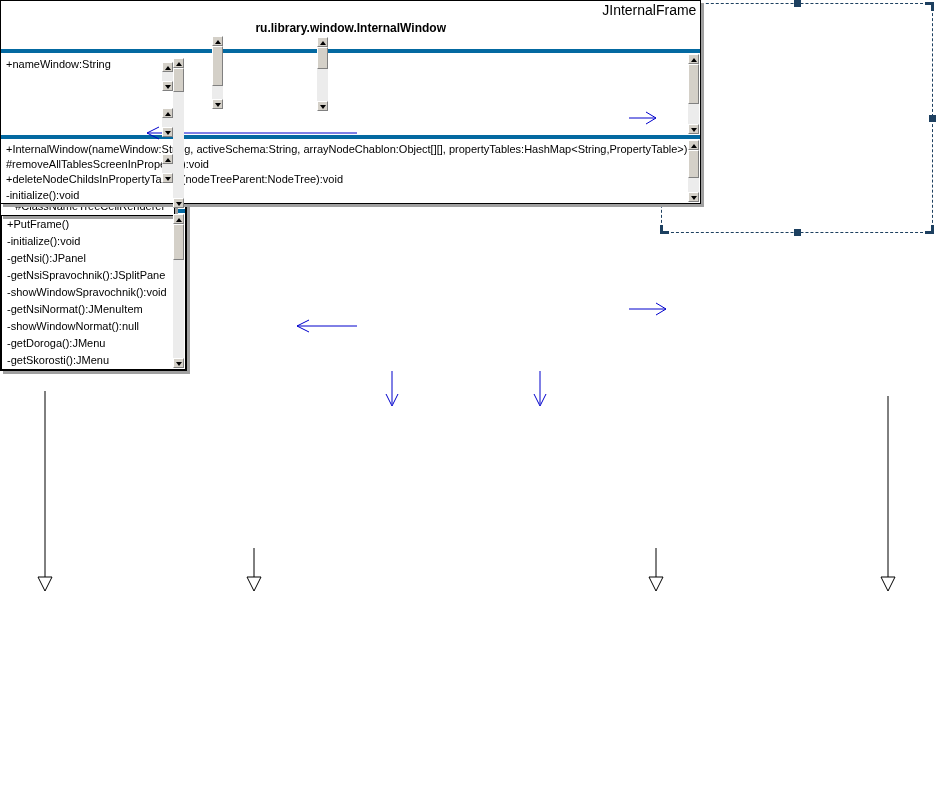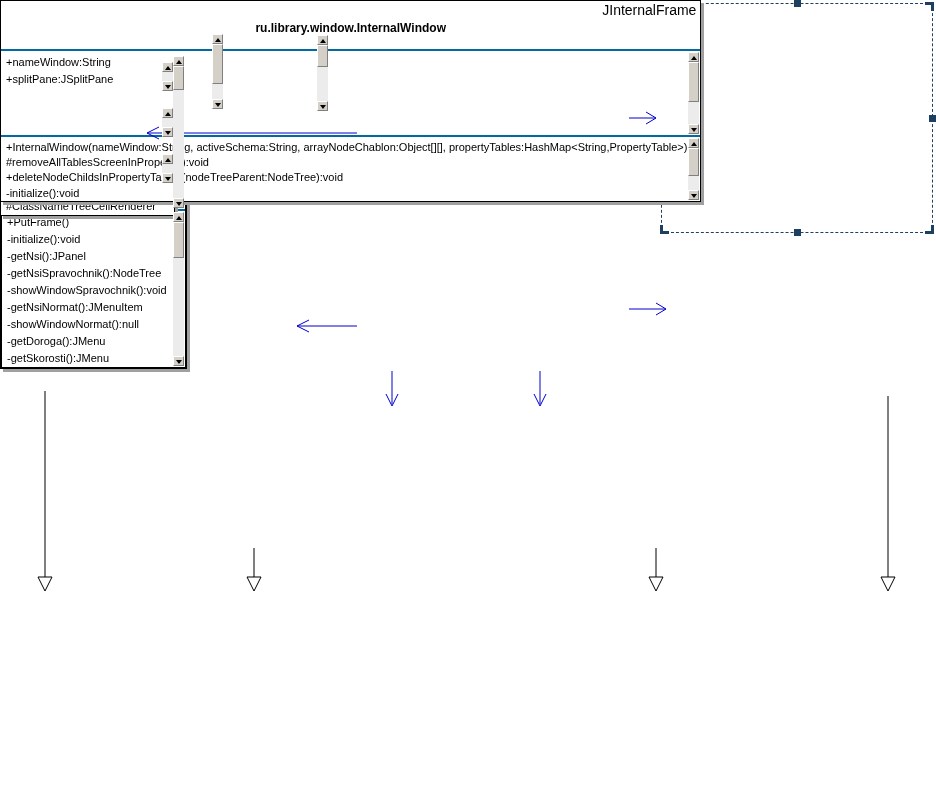--- a/index.html
+++ b/index.html
@@ -12,21 +12,21 @@
   
   .cls {
     position:absolute; background:#fff; border:1px solid #000;
     box-shadow:3px 3px 0 #a0a0a0; display:flex; flex-direction:column;
   }
   .cls.thick { border-width:2px; }
   .title { flex:0 0 auto; }
   .stereo { font-size:14px; text-align:right; padding:2px 4px 0 0; line-height:14px; }
   .cname { font-size:12px; font-weight:bold; text-align:center; line-height:18px; padding-top:2px; }
   .title.simple .cname { line-height:28px; padding-top:0; }
-  .comp { position:relative; border-top:2px solid #0369a1; overflow:hidden; }
+  .comp { position:relative; border-top:4px solid #0369a1; overflow:hidden; }
   .comp .rows { padding:3px 13px 0 5px; }
   .comp.nosb .rows { padding-right:3px; }
   .row { font-size:11px; line-height:16px; white-space:nowrap; overflow:hidden; }
   .u-rows .row { text-decoration:underline; }
   .ops { flex:1 1 auto; }
 
   
   #avtor    { left:2;   top:4;   width:142; height:266; }
   #avtor .title { height:51px; }
   #avtor .attrs { height:177px; }
@@ -40,21 +40,21 @@
   #settings { left:668; top:9;   width:260; height:218; }
   #settings .title { height:44px; }
   #settings .groups { border-top:none; padding:1px 0 0 0; }
   .grp-hdr { display:flex; align-items:center; height:15px; padding-left:2px; font-size:11px; }
   .grp-hdr .dash { width:5px; height:1px; background:#444; margin-right:2px; }
   .grp-hdr .tail { flex:1; height:1px; background:#444; margin-left:3px; margin-right:2px; }
   .colbox { width:9px; height:9px; border:1px solid #000; background:#fff; position:relative; margin-right:3px; flex:0 0 auto; }
   .colbox::after { content:""; position:absolute; left:1px; right:1px; top:3px; height:1px; background:#000; }
   .grp-hdr .lbl { padding:0 1px; }
   .grp-items { position:relative; }
-  .grp-items .row { line-height:15.5px; padding-left:5px; }
+  .grp-items .row { line-height:15.5px; padding-left:5px;text-align:center; }
 
   #sprav    { left:2;   top:285; width:291; height:105; }
   #sprav .title { height:30px; }
   #sprav .attrs { height:33px; }
   #sprav .attrs .row { line-height:24px; }
 
   #doroga   { left:668; top:255; width:260; height:140; }
   #doroga .title { height:30px; }
   #doroga .attrs { height:79px; }
   #doroga .attrs .row { line-height:19px; }
@@ -223,21 +223,21 @@
         <div class="sbtn">
             <span class="tri down"></span>
           </div>
       </div>
     </div>
     <div class="comp ops">
       <div class="rows">
         <div class="row">+PutFrame()</div>
         <div class="row">-initialize():void</div>
         <div class="row">-getNsi():JPanel</div>
-        <div class="row">-getNsiSpravochnik():NodeTree</div>
+        <div class="row">-getNsiSpravochnik():JSplitPane</div>
         <div class="row">-showWindowSpravochnik():void</div>
         <div class="row">-getNsiNormat():JMenuItem</div>
         <div class="row">-showWindowNormat():null</div>
         <div class="row">-getDoroga():JMenu</div>
         <div class="row">-getSkorosti():JMenu</div>
       </div>
       <div class="vsb">
         <div class="sbtn">
             <span class="tri up"></span>
           </div>
@@ -423,21 +423,20 @@
   </div>
 
   <div class="cls" id="internal">
     <div class="title">
       <div class="stereo">JInternalFrame</div>
       <div class="cname">ru.library.window.InternalWindow</div>
     </div>
     <div class="comp attrs">
       <div class="rows">
         <div class="row">+nameWindow:String</div>
-        <div class="row">+splitPane:JSplitPane</div>
       </div>
       <div class="vsb">
         <div class="sbtn">
             <span class="tri up"></span>
           </div>
         <div class="thumb" style="height:40px"></div>
         <div class="sbspace"></div>
         <div class="sbtn">
             <span class="tri down"></span>
           </div>

